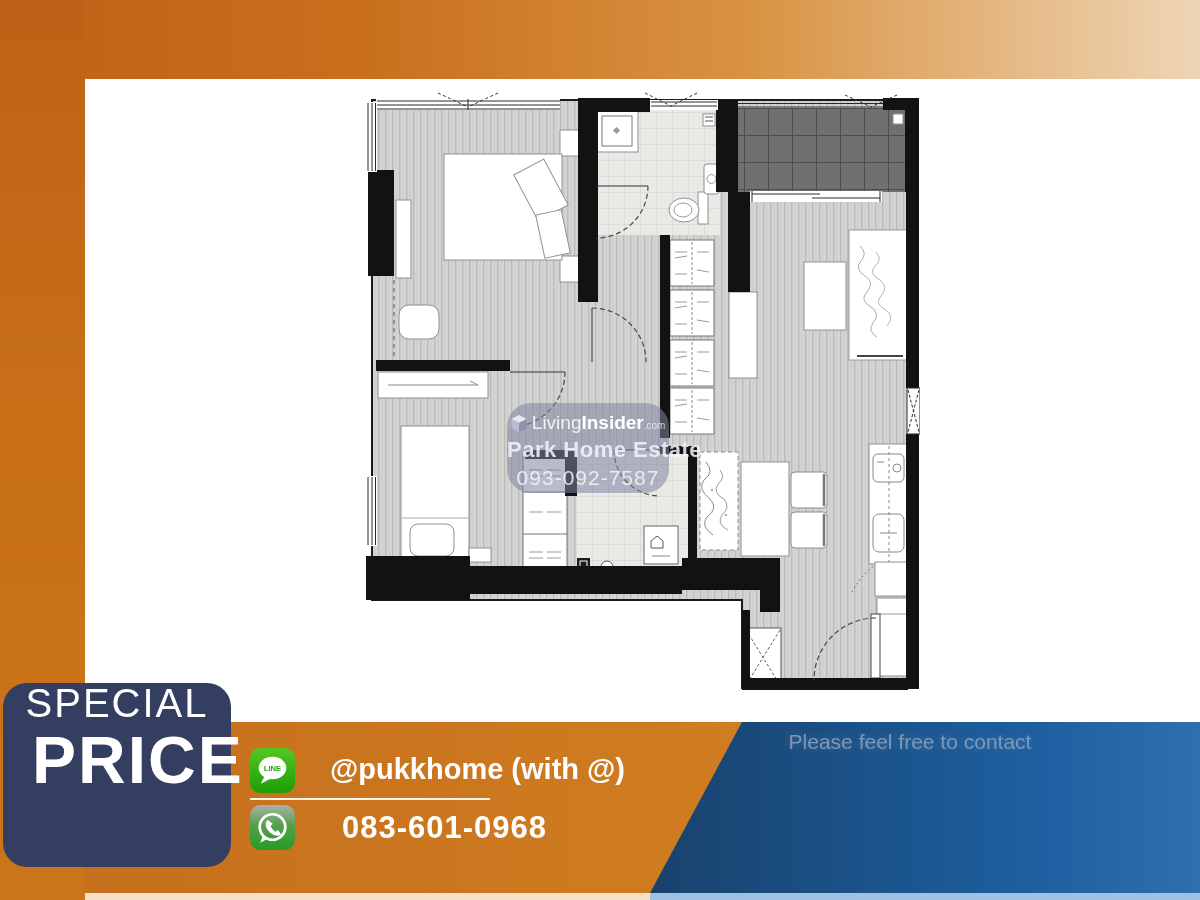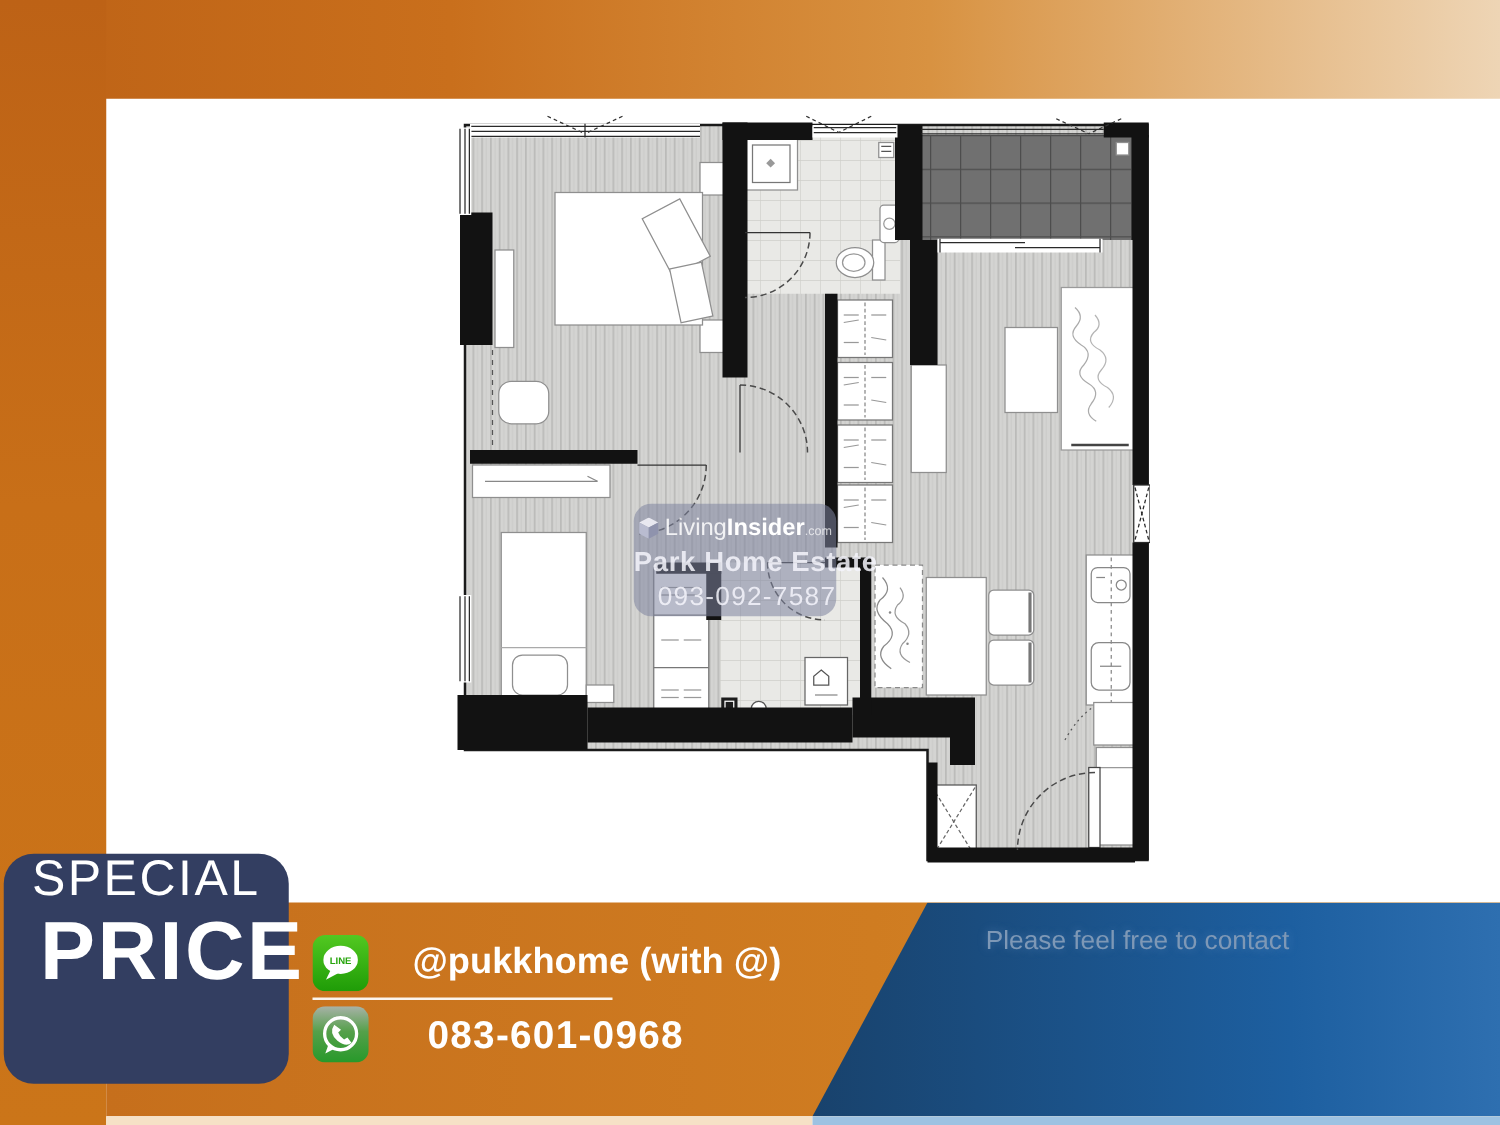--- a/index.html
+++ b/index.html
@@ -27,31 +27,31 @@
   
   .icon-box{width:45px;height:45px;}
   .c-label{color:#fff;white-space:nowrap;}
   .line-label{left:306px;top:753px;font-size:29px;font-weight:700;margin-left:24px;}
   .wa-label{left:306px;top:810px;font-size:31px;font-weight:700;letter-spacing:1px;margin-left:36px;}
   .divider{left:250px;top:798px;width:240px;height:2px;background:rgba(255,255,255,.92);}
   
   .forrent{left:705px;top:726px;width:410px;text-align:center;color:#fff;}
   .fr-title{font-size:56px;font-weight:500;letter-spacing:2px;line-height:1.0;
             text-shadow:0 0 10px rgba(200,225,255,.95),0 0 28px rgba(150,190,240,.75);}
-  .fr-sub{margin-top:13px;font-size:21px;line-height:1.3;color:#7e98b6;
+  .fr-sub{margin-top:2px;font-size:21px;line-height:1.3;color:#7e98b6;
           text-shadow:0 0 8px rgba(120,160,210,.45);}
   
-  .wm{left:507px;top:403px;width:162px;height:90px;border-radius:14px;
+  .wm{left:507px;top:403px;width:162px;height:90px;border-radius:24px;
       background:rgba(126,131,158,.55);text-align:center;color:rgba(244,244,252,.85);}
   .wm-brand{margin-top:9px;font-size:19px;white-space:nowrap;}
   .wm-brand .lt{font-weight:300;color:rgba(255,255,255,.85);}
   .wm-brand .bd{font-weight:700;color:#fff;}
   .wm-brand .tld{font-size:10px;color:rgba(255,255,255,.7);}
   .wm-agency{font-size:22px;margin-top:3px;white-space:nowrap;letter-spacing:.5px;font-weight:bold;}
-  .wm-phone{font-size:21px;margin-top:3px;white-space:nowrap;letter-spacing:1px;text-align:right;}
+  .wm-phone{font-size:21px;margin-top:3px;white-space:nowrap;letter-spacing:1px;}
   svg text{font-family:"Liberation Sans",sans-serif;}
 </style>
 </head>
 <body>
 
 <div class="canvas">
 
   <div class="abs band-top"></div>
   <div class="abs band-left"></div>
 

